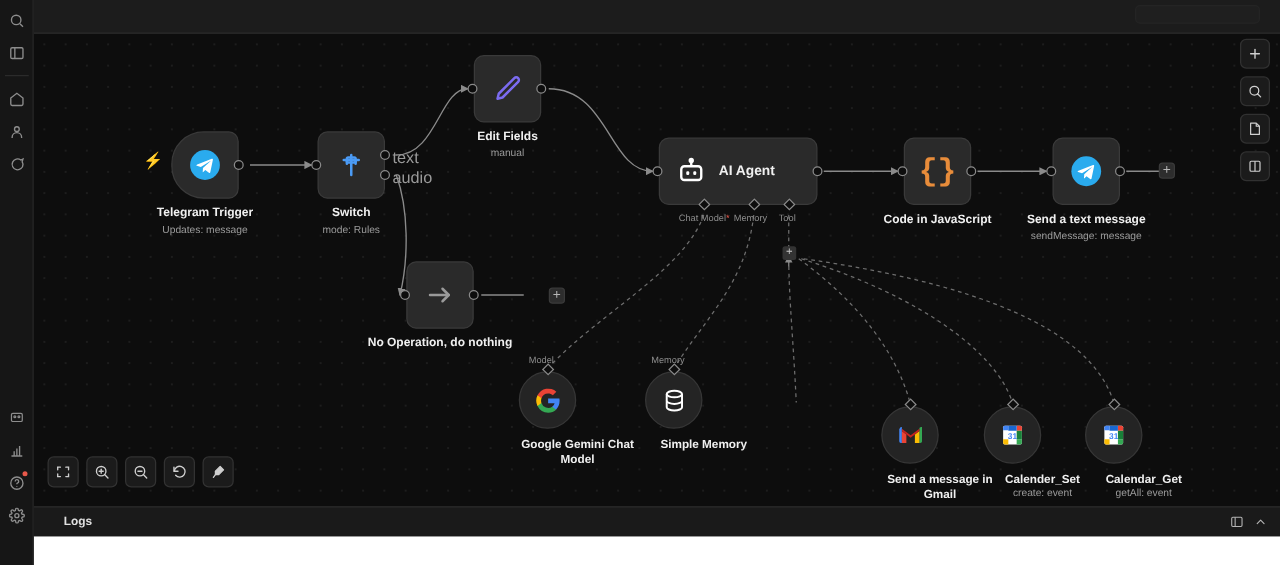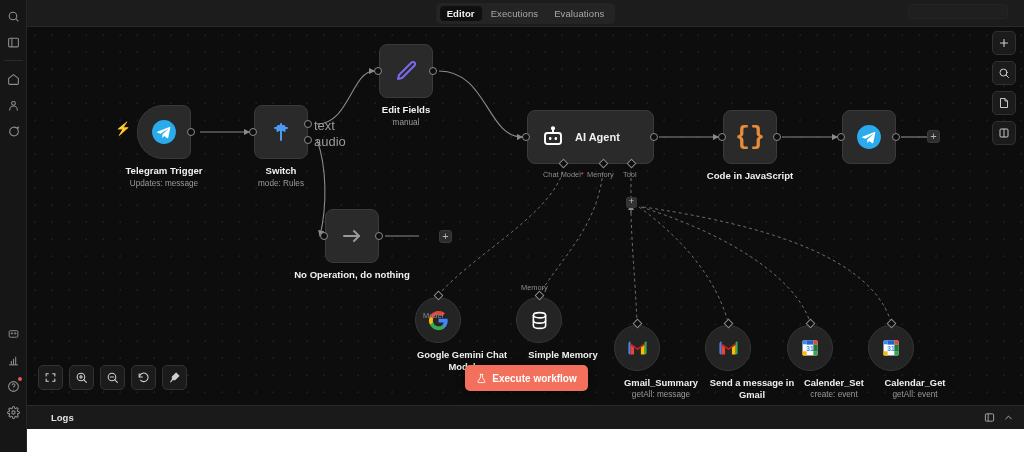--- a/index.html
+++ b/index.html
@@ -235,25 +235,20 @@
     </div>
     <div class="sb-icon" style="margin-bottom:28px">
       <svg viewBox="0 0 24 24" fill="none" stroke="currentColor" stroke-width="2">
           <circle cx="12" cy="12" r="3"></circle>
           <path d="M19.4 15a1.6 1.6 0 0 0 .3 1.8l.1.1a2 2 0 1 1-2.8 2.8l-.1-.1a1.6 1.6 0 0 0-2.7 1.1V21a2 2 0 1 1-4 0v-.2A1.6 1.6 0 0 0 7.5 19.4l-.1.1a2 2 0 1 1-2.8-2.8l.1-.1A1.6 1.6 0 0 0 3.6 14H3a2 2 0 1 1 0-4h.2a1.6 1.6 0 0 0 1.1-2.7l-.1-.1a2 2 0 1 1 2.8-2.8l.1.1A1.6 1.6 0 0 0 10 3.6V3a2 2 0 1 1 4 0v.2a1.6 1.6 0 0 0 2.7 1.1l.1-.1a2 2 0 1 1 2.8 2.8l-.1.1A1.6 1.6 0 0 0 20.4 10H21a2 2 0 1 1 0 4h-.2a1.6 1.6 0 0 0-1.4 1z"></path>
         </svg>
     </div>
   </div>
 
   <div id="topbar">
-    <div id="tabs">
-      <div class="tab active">Editor</div>
-      <div class="tab">Executions</div>
-      <div class="tab">Evaluations</div>
-    </div>
     <div id="topbar-right"></div>
   </div>
 
   <div id="canvas">
 
     <svg id="edges">
       <defs>
         <marker id="arr" markerWidth="6" markerHeight="6" refX="5" refY="3" orient="auto">
           <path d="M0,0 L6,3 L0,6 z" fill="#8a8a8a"></path>
         </marker>
@@ -395,25 +390,29 @@
 
     <div class="node" style="left:815px; top:83px;">
       <div class="node-box">
         <svg viewBox="0 0 24 24" width="26" height="26">
           <circle cx="12" cy="12" r="11" fill="#2aabee"></circle>
           <path d="M5.8 11.8 17 7.4c.5-.2 1 .1.8.9l-1.9 9c-.1.6-.5.7-1 .4l-2.7-2-1.3 1.3c-.2.2-.3.3-.6.3l.2-3 5.5-5c.2-.2 0-.3-.3-.1l-6.8 4.3-2.9-.9c-.6-.2-.6-.6.2-.8z" fill="#fff"></path>
         </svg>
       </div>
       <div class="port" style="left:-5px; top:23px;"></div>
       <div class="port" style="left:50px; top:23px;"></div>
+      <div class="node-label">
+        <div class="node-title">Send a text message</div>
+        <div class="node-sub">sendMessage: message</div>
+      </div>
     </div>
     <div class="plus-stub" style="left:900px; top:103px;">+</div>
 
     <div class="subnode" style="left:388px; top:270px;">
-      <span class="ai-port-label" style="left:8px; top:-14px;margin-top:28px;">Model</span>
+      <span class="ai-port-label" style="left:8px; top:-14px;">Model</span>
       <div class="diamond" style="left:20px; top:-5px;"></div>
       <div class="sub-circle">
         <svg viewBox="0 0 24 24" width="21" height="21">
           <path fill="#4285F4" d="M22.5 12.2c0-.8-.1-1.5-.2-2.2H12v4.3h5.9a5 5 0 0 1-2.2 3.3v2.7h3.5c2-1.9 3.3-4.7 3.3-8.1z"></path>
           <path fill="#34A853" d="M12 23c3 0 5.5-1 7.3-2.7l-3.5-2.7a6.6 6.6 0 0 1-9.9-3.5H2.3v2.8A11 11 0 0 0 12 23z"></path>
           <path fill="#FBBC05" d="M5.9 14.1a6.6 6.6 0 0 1 0-4.2V7.1H2.3a11 11 0 0 0 0 9.8l3.6-2.8z"></path>
           <path fill="#EA4335" d="M12 5.4c1.6 0 3.1.6 4.3 1.7l3.2-3.2A11 11 0 0 0 2.3 7.1l3.6 2.8A6.6 6.6 0 0 1 12 5.4z"></path>
         </svg>
       </div>
       <div class="sub-label">
@@ -429,36 +428,20 @@
           <ellipse cx="12" cy="6" rx="7" ry="3"></ellipse>
           <path d="M5 6v6c0 1.7 3.1 3 7 3s7-1.3 7-3V6"></path>
           <path d="M5 12v6c0 1.7 3.1 3 7 3s7-1.3 7-3v-6"></path>
         </svg>
       </div>
       <div class="sub-label">
         <div class="sub-title">Simple Memory</div>
       </div>
     </div>
 
-    <div class="subnode" style="left:587px; top:298px;">
-      <div class="diamond" style="left:20px; top:-5px;"></div>
-      <div class="sub-circle">
-        <svg viewBox="0 0 24 18" width="21" height="16">
-          <path fill="#4285F4" d="M2 3.2A1.6 1.6 0 0 1 3.6 1.6H4v14.8H3.2A1.6 1.6 0 0 1 1.6 14.8V3.2z"></path>
-          <path fill="#34A853" d="M20 3.2c0-.9.7-1.6 1.6-1.6h.8v13.2c0 .9-.7 1.6-1.6 1.6H20V3.2z"></path>
-          <path fill="#FBBC04" d="M20 16.4V5.4l-4.1 3.1V16.4z"></path>
-          <path fill="#EA4335" d="M4 16.4V5.4l4.1 3.1V16.4z"></path>
-          <path fill="#C5221F" d="M4 3.2 12 9.2l8-6v2.2L12 11.6 4 5.4z"></path>
-        </svg>
-      </div>
-      <div class="sub-label">
-        <div class="sub-title">Gmail_Summary</div>
-        <div class="sub-sub">getAll: message</div>
-      </div>
-    </div>
 
     <div class="subnode" style="left:678px; top:298px;">
       <div class="diamond" style="left:20px; top:-5px;"></div>
       <div class="sub-circle">
         <svg viewBox="0 0 24 18" width="21" height="16">
           <path fill="#4285F4" d="M2 3.2A1.6 1.6 0 0 1 3.6 1.6H4v14.8H3.2A1.6 1.6 0 0 1 1.6 14.8V3.2z"></path>
           <path fill="#34A853" d="M20 3.2c0-.9.7-1.6 1.6-1.6h.8v13.2c0 .9-.7 1.6-1.6 1.6H20V3.2z"></path>
           <path fill="#FBBC04" d="M20 16.4V5.4l-4.1 3.1V16.4z"></path>
           <path fill="#EA4335" d="M4 16.4V5.4l4.1 3.1V16.4z"></path>
           <path fill="#C5221F" d="M4 3.2 12 9.2l8-6v2.2L12 11.6 4 5.4z"></path>
@@ -502,27 +485,20 @@
           <path fill="#188038" d="M16 8h5v8h-5z"></path>
           <text x="12" y="16" font-size="8" font-family="Liberation Sans, sans-serif" font-weight="bold" fill="#4285F4" text-anchor="middle">31</text>
         </svg>
       </div>
       <div class="sub-label">
         <div class="sub-title">Calendar_Get</div>
         <div class="sub-sub">getAll: event</div>
       </div>
     </div>
 
-    <div id="execute-btn">
-      <svg viewBox="0 0 24 24" fill="none" stroke="#ffffff" stroke-width="1.9" stroke-linecap="round" stroke-linejoin="round">
-        <path d="M9 3h6"></path>
-          <path d="M10 3v6L4.5 18.5A1.6 1.6 0 0 0 6 21h12a1.6 1.6 0 0 0 1.5-2.5L14 9V3"></path>
-      </svg>
-      <span class="lbl">Execute workflow</span>
-    </div>
 
     <div id="canvas-controls">
       <div class="ctrl-btn">
         <svg viewBox="0 0 24 24" fill="none" stroke="currentColor" stroke-width="2" stroke-linecap="round">
             <path d="M4 9V5h4"></path>
             <path d="M20 9V5h-4"></path>
             <path d="M4 15v4h4"></path>
             <path d="M20 15v4h-4"></path>
           </svg>
       </div>

